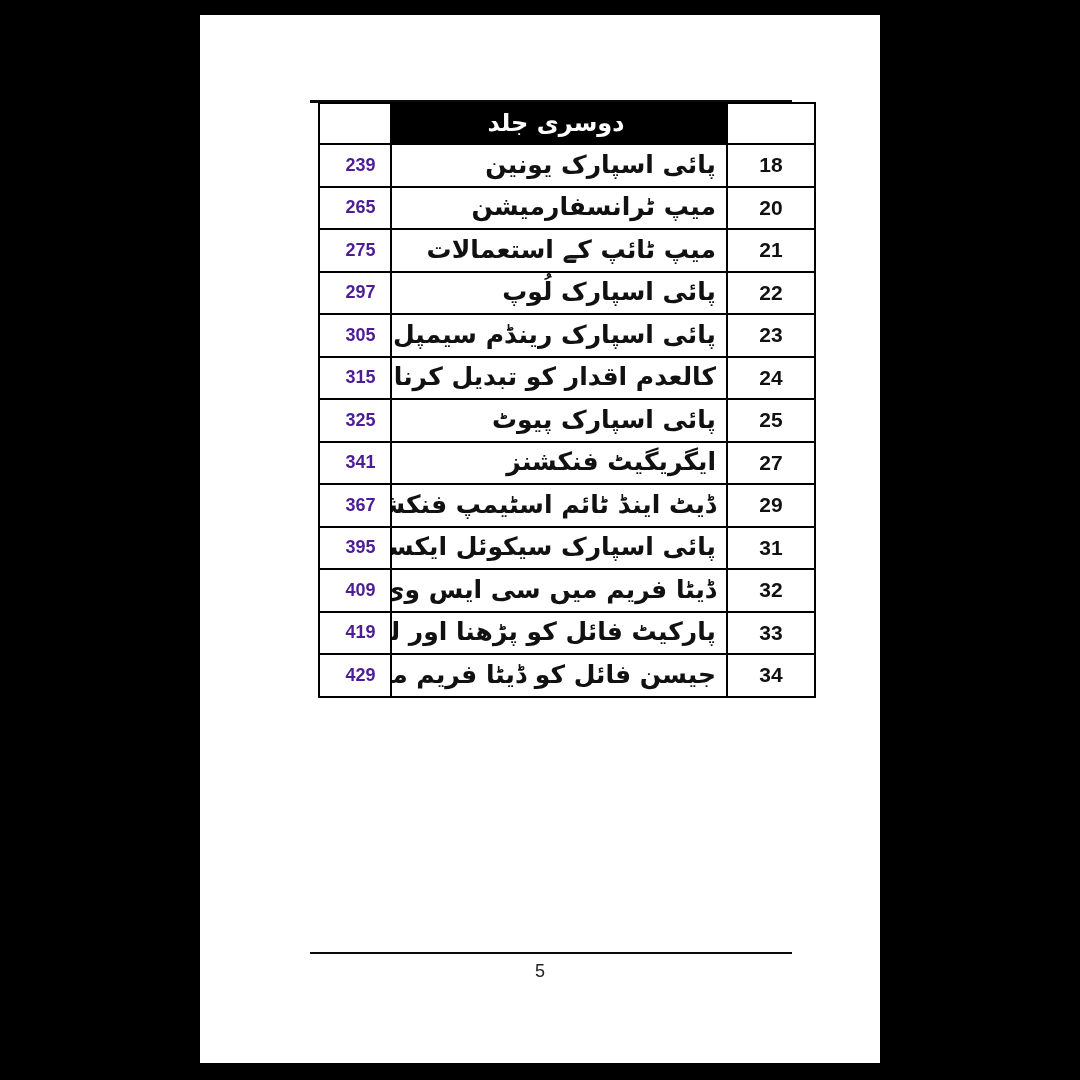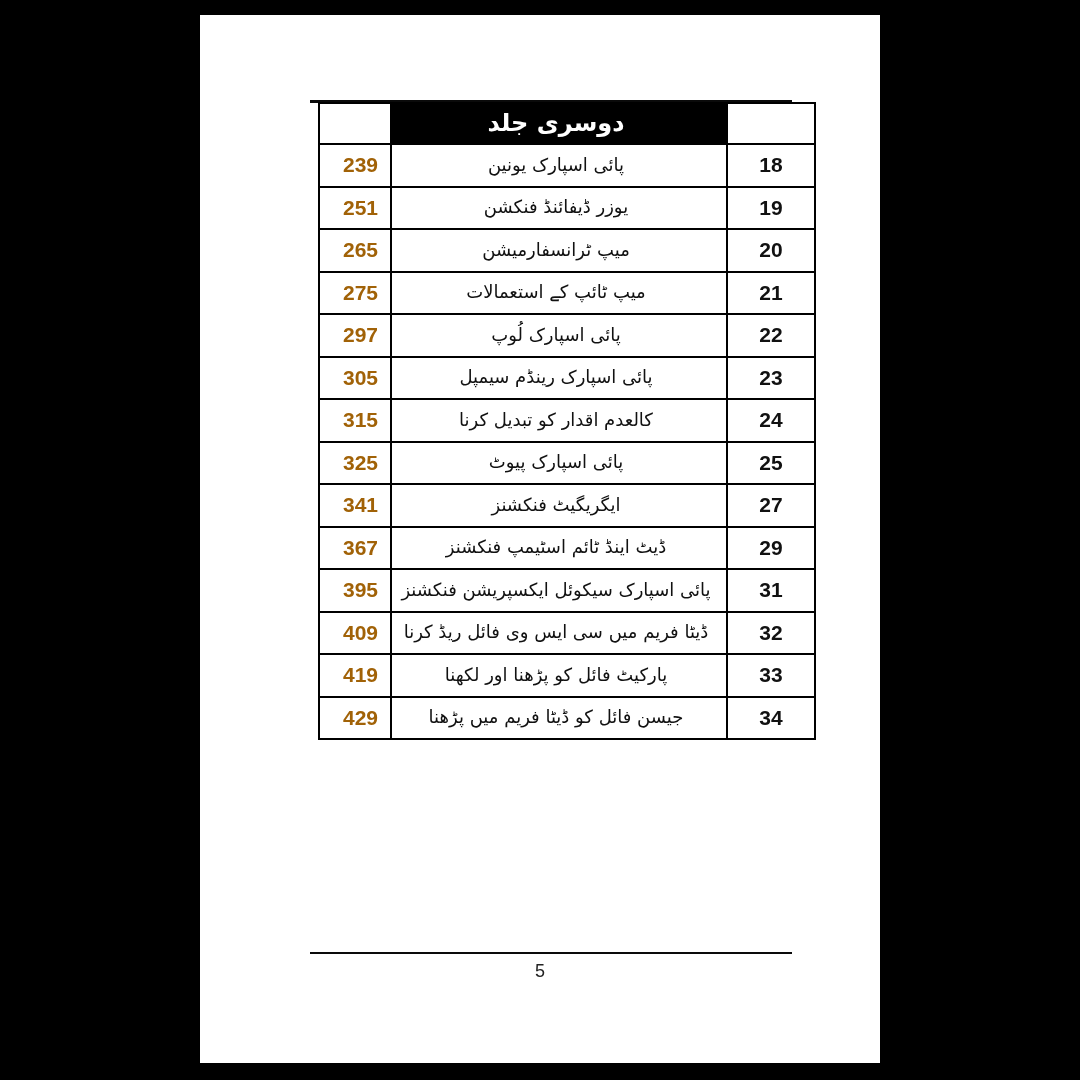--- a/index.html
+++ b/index.html
@@ -40,29 +40,30 @@
     top: 87px;
     width: 469px;
     border-collapse: collapse;
     table-layout: fixed;
   }
   table.toc td {
     border: 2px solid #000000;
     overflow: hidden;
     white-space: nowrap;
   }
-  .col-page   { width: 57px;  text-align: center; font-weight: bold; font-size: 21px; color:#a16207;padding-left:12px; }
+  .col-page   { width: 57px;  text-align: center; font-weight: bold; font-size: 18px; color:#4c1d95;padding-left:12px; }
   .col-title  {
     width: 320px;
     direction: rtl;
-    text-align: center;              
+    text-align: right;              
     padding: 2px 10px 4px 4px;
     font-family: "DejaVu Sans", sans-serif;
-    font-size: 18px;
+    font-size: 25px;
     color: #111;
+    font-weight: bold;
   }
   .col-serial { width: 84px;  text-align: center; font-weight: bold; font-size: 21px; color:#111;margin-left:44px; }
 
   tr.header-row { height: 41px; }
   tr.body-row   { height: 42.5px; }
 
   td.header-black {
     background: #000000;
     color: #ffffff;
     text-align: center;
@@ -97,25 +98,20 @@
           <td class="col-page"></td>
           <td class="col-title header-black">دوسری جلد</td>
           <td class="col-serial"></td>
         </tr>
       </thead>
       <tbody id="toc-body">
           <tr class="body-row">
             <td class="col-page">239</td>
             <td class="col-title">پائی اسپارک یونین</td>
             <td class="col-serial">18</td>
-          </tr>
-          <tr class="body-row">
-            <td class="col-page">251</td>
-            <td class="col-title">یوزر ڈیفائنڈ فنکشن</td>
-            <td class="col-serial">19</td>
           </tr>
           <tr class="body-row">
             <td class="col-page">265</td>
             <td class="col-title">میپ ٹرانسفارمیشن</td>
             <td class="col-serial">20</td>
           </tr>
           <tr class="body-row">
             <td class="col-page">275</td>
             <td class="col-title">میپ ٹائپ کے استعمالات</td>
             <td class="col-serial">21</td>

